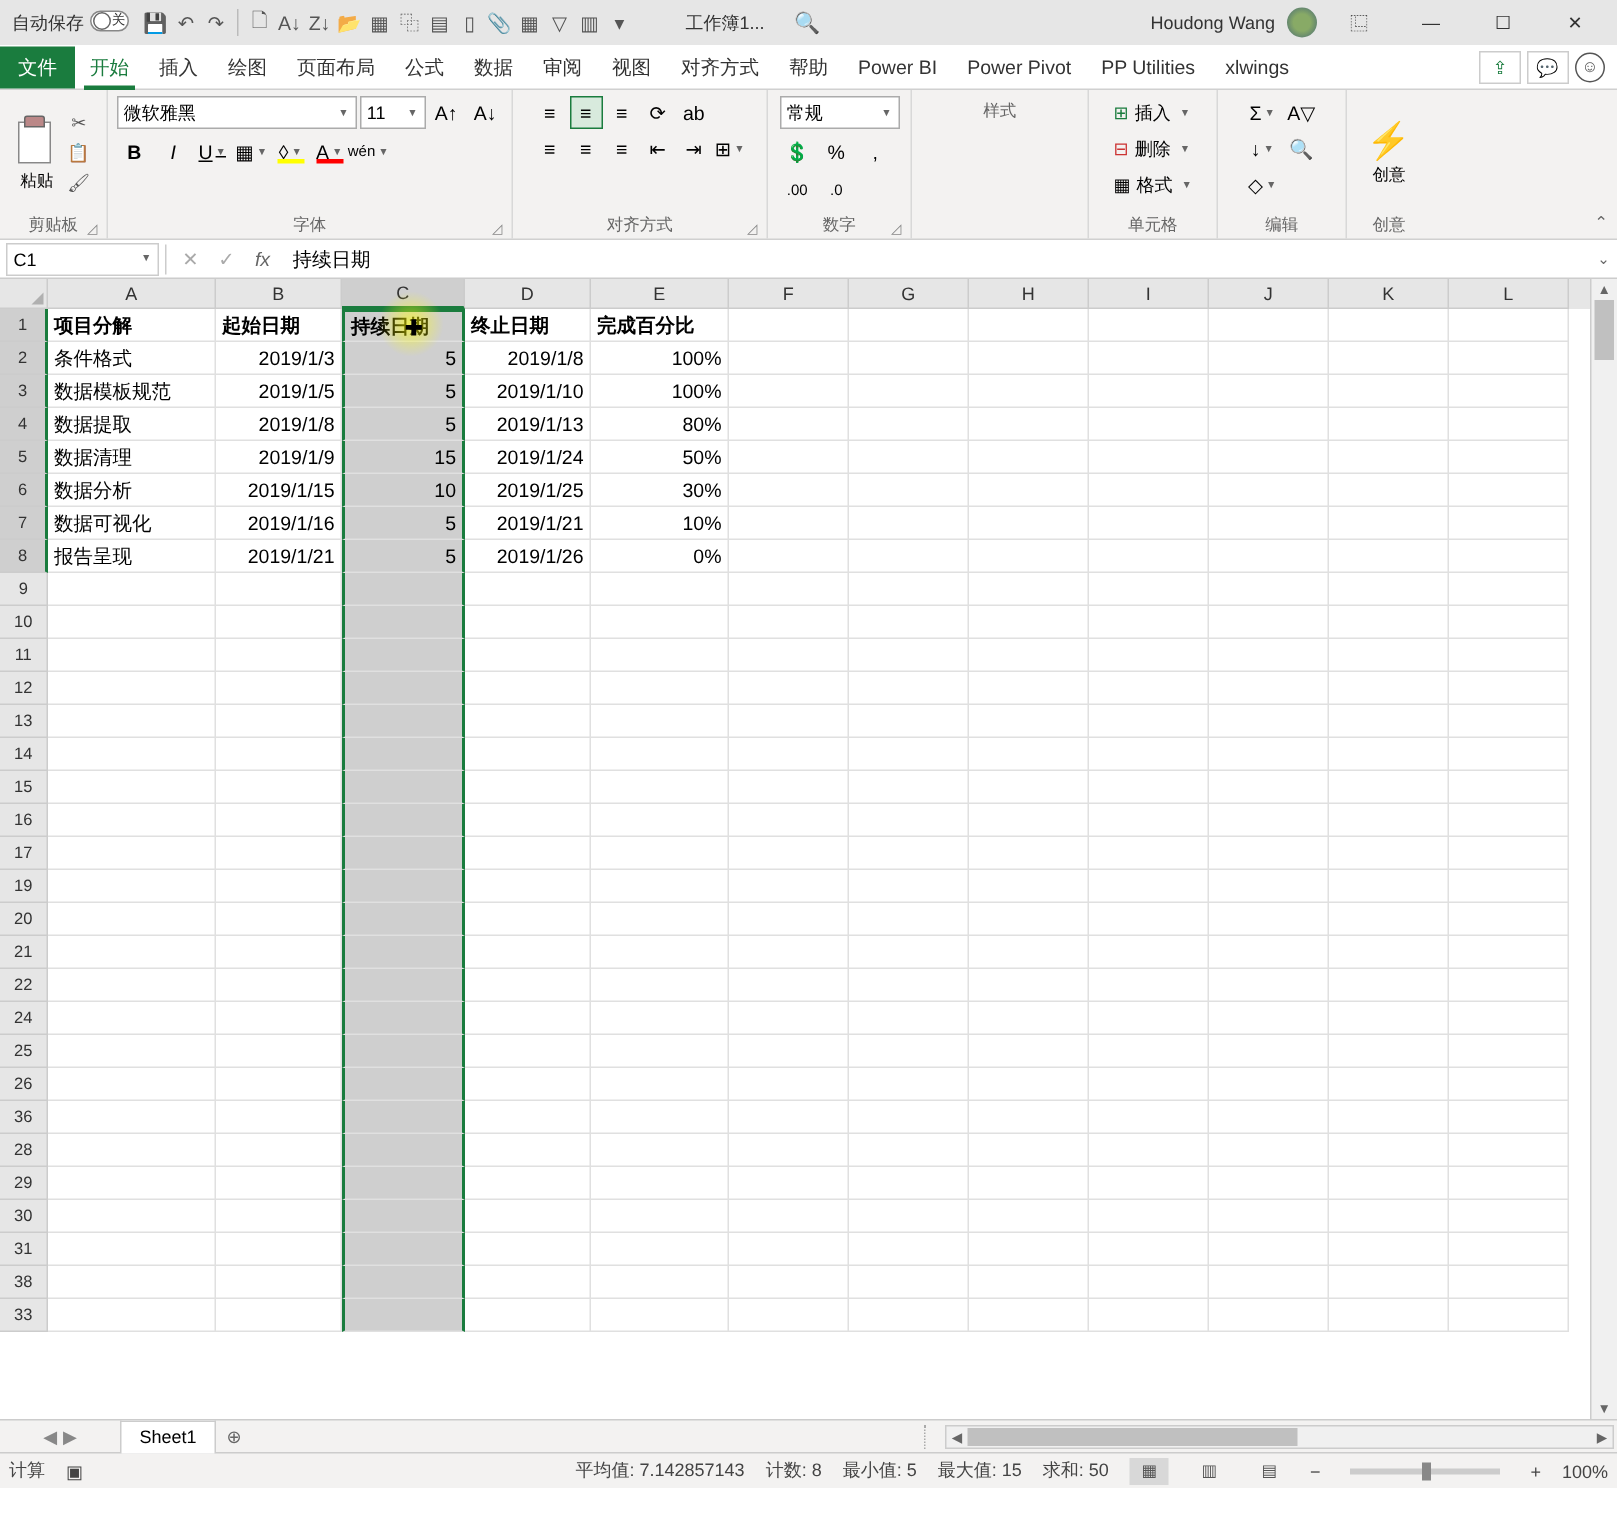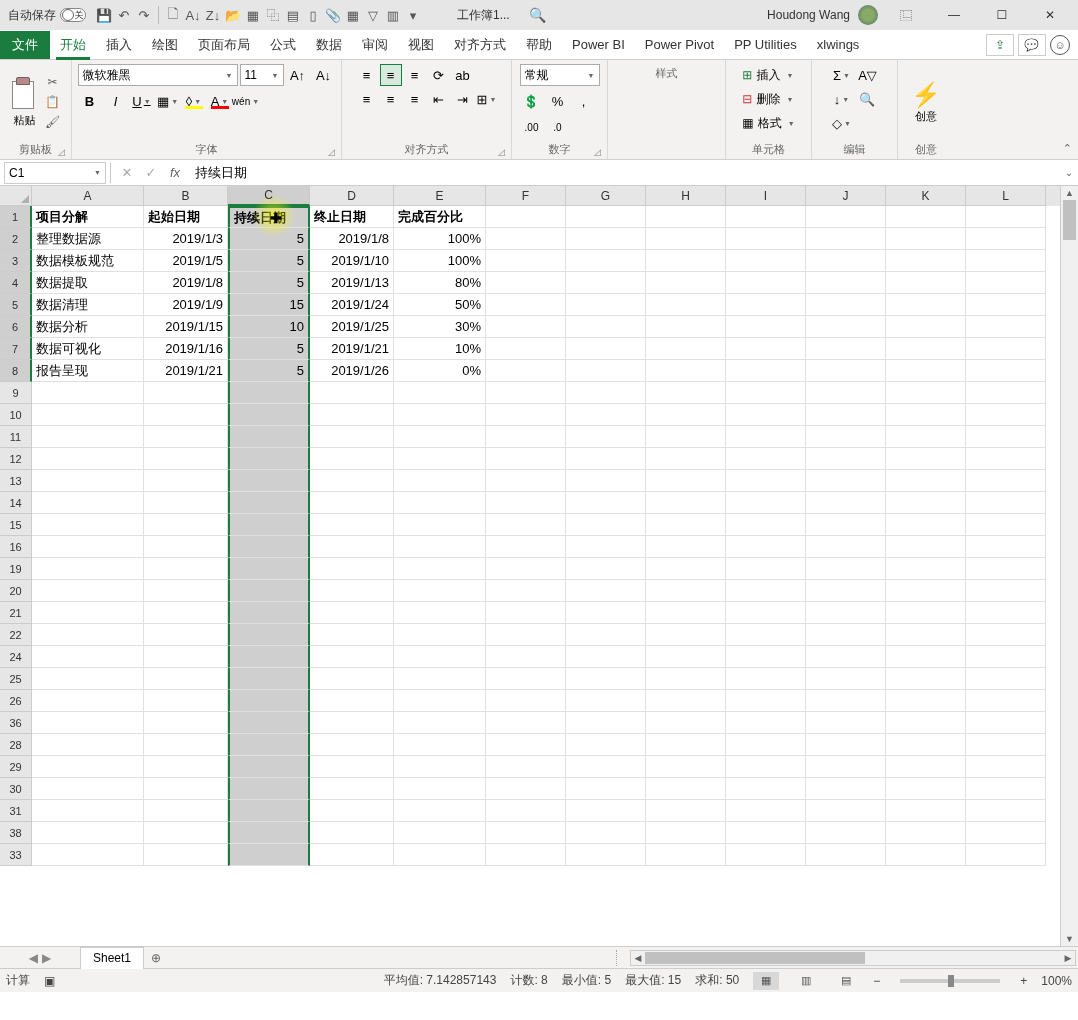--- a/index.html
+++ b/index.html
@@ -1,20 +1,20 @@
 <!DOCTYPE html>
 <html><head>
 <meta charset="utf-8">
 <style>
   * { margin: 0; padding: 0; box-sizing: border-box; font-family: "Microsoft YaHei", "微软雅黑", sans-serif; user-select: none; }
   body { width: 1078px; height: 1020px; background: #fff; overflow: hidden; position: relative; }
 
   
   .titlebar { height: 30px; background: #e6e6e6; display: flex; align-items: center; padding: 0 4px; font-size: 12px; color: #333; }
-  .autosave { display: flex; align-items: center; gap: 4px; padding: 0 4px; }
+  .autosave { display: flex; gap: 4px; padding: 0 4px; }
   .toggle { width: 26px; height: 14px; border: 1px solid #888; border-radius: 8px; display: inline-flex; align-items: center; justify-content: center; font-size: 8px; background: #fff; position: relative; }
   .toggle::before { content: ""; width: 10px; height: 10px; border: 1px solid #666; border-radius: 50%; background: #fff; position: absolute; left: 1px; }
   .toggle span { margin-left: 12px; font-size: 9px; }
   .qat { display: flex; align-items: center; gap: 4px; padding: 0 6px; }
   .qat .ico { width: 16px; height: 16px; display: flex; align-items: center; justify-content: center; color: #555; font-size: 13px; cursor: pointer; }
   .qat .ico.save { color: #7c3fb5; }
   .qat .sep { width: 1px; height: 18px; background: #bbb; margin: 0 2px; }
   .title-center { flex: 1; display: flex; align-items: center; justify-content: flex-start; gap: 20px; padding-left: 30px; }
   .title-right { display: flex; align-items: center; gap: 8px; padding-right: 4px; }
   .avatar { width: 20px; height: 20px; border-radius: 50%; background: radial-gradient(circle, #8a6 40%, #467 100%); }
@@ -370,21 +370,21 @@
           <div class="cell" style="width:80px"></div>
           <div class="cell" style="width:80px"></div>
           <div class="cell" style="width:80px"></div>
           <div class="cell" style="width:80px"></div>
           <div class="cell" style="width:80px"></div>
           <div class="cell" style="width:80px"></div>
           <div class="cell" style="width:80px"></div>
         </div>
         <div class="row">
           <div class="rowhdr selrange">2</div>
-          <div class="cell" style="width:112px">整理数据源</div>
+          <div class="cell" style="width:112px">条件格式</div>
           <div class="cell r" style="width:84px">2019/1/3</div>
           <div class="cell colsel activeC r" style="width:82px">5</div>
           <div class="cell r" style="width:84px">2019/1/8</div>
           <div class="cell r" style="width:92px">100%</div>
           <div class="cell" style="width:80px"></div>
           <div class="cell" style="width:80px"></div>
           <div class="cell" style="width:80px"></div>
           <div class="cell" style="width:80px"></div>
           <div class="cell" style="width:80px"></div>
           <div class="cell" style="width:80px"></div>
@@ -580,20 +580,35 @@
           <div class="cell" style="width:80px"></div>
           <div class="cell" style="width:80px"></div>
           <div class="cell" style="width:80px"></div>
           <div class="cell" style="width:80px"></div>
           <div class="cell" style="width:80px"></div>
           <div class="cell" style="width:80px"></div>
           <div class="cell" style="width:80px"></div>
         </div>
         <div class="row">
           <div class="rowhdr">16</div>
+          <div class="cell" style="width:112px"></div>
+          <div class="cell r" style="width:84px"></div>
+          <div class="cell colsel activeC r" style="width:82px"></div>
+          <div class="cell r" style="width:84px"></div>
+          <div class="cell r" style="width:92px"></div>
+          <div class="cell" style="width:80px"></div>
+          <div class="cell" style="width:80px"></div>
+          <div class="cell" style="width:80px"></div>
+          <div class="cell" style="width:80px"></div>
+          <div class="cell" style="width:80px"></div>
+          <div class="cell" style="width:80px"></div>
+          <div class="cell" style="width:80px"></div>
+        </div>
+        <div class="row">
+          <div class="rowhdr">17</div>
           <div class="cell" style="width:112px"></div>
           <div class="cell r" style="width:84px"></div>
           <div class="cell colsel activeC r" style="width:82px"></div>
           <div class="cell r" style="width:84px"></div>
           <div class="cell r" style="width:92px"></div>
           <div class="cell" style="width:80px"></div>
           <div class="cell" style="width:80px"></div>
           <div class="cell" style="width:80px"></div>
           <div class="cell" style="width:80px"></div>
           <div class="cell" style="width:80px"></div>

